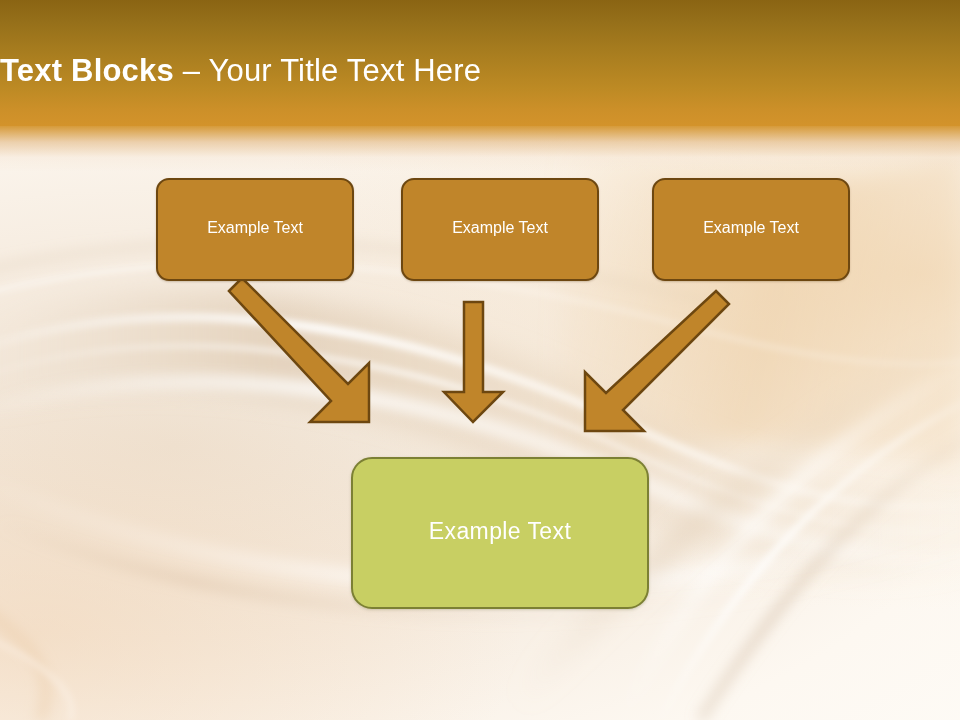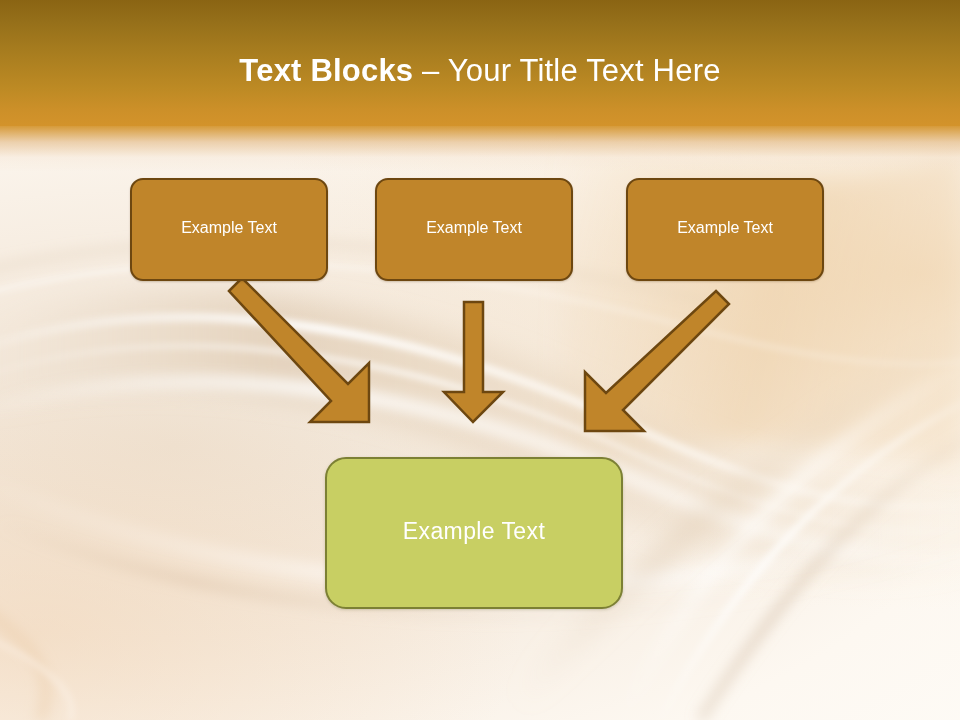--- a/index.html
+++ b/index.html
@@ -47,39 +47,39 @@
     left: 0; top: 126px;
     width: 960px;
     height: 46px;
     background: linear-gradient(180deg, rgba(211,147,43,0.92) 0%, rgba(224,178,120,0.55) 35%, rgba(244,225,205,0.30) 68%, rgba(253,250,244,0) 100%);
   }
   .title {
     position: absolute;
     left: 0;
     top: 52px;
     width: 960px;
-    text-align: center;
     color: #ffffff;
     font-size: 31px;
     line-height: 38px;
     letter-spacing: 0.2px;
     white-space: nowrap;
   }
   .title b { font-weight: 700; }
   .title span.reg { font-weight: 400; }
 
   
   .node {
     position: absolute;
     box-sizing: border-box;
     display: flex;
     align-items: center;
     justify-content: center;
     text-align: center;
     color: #ffffff;
+    margin-left: 26px;
   }
   .node-top {
     background: #c0852a;
     border: 2px solid #6d4710;
     border-radius: 13px;
     font-size: 16px;
     box-shadow: 0 1px 2px rgba(90,60,20,0.25);
   }
   .node-top .node-label { transform: translateY(-2px); }
 

